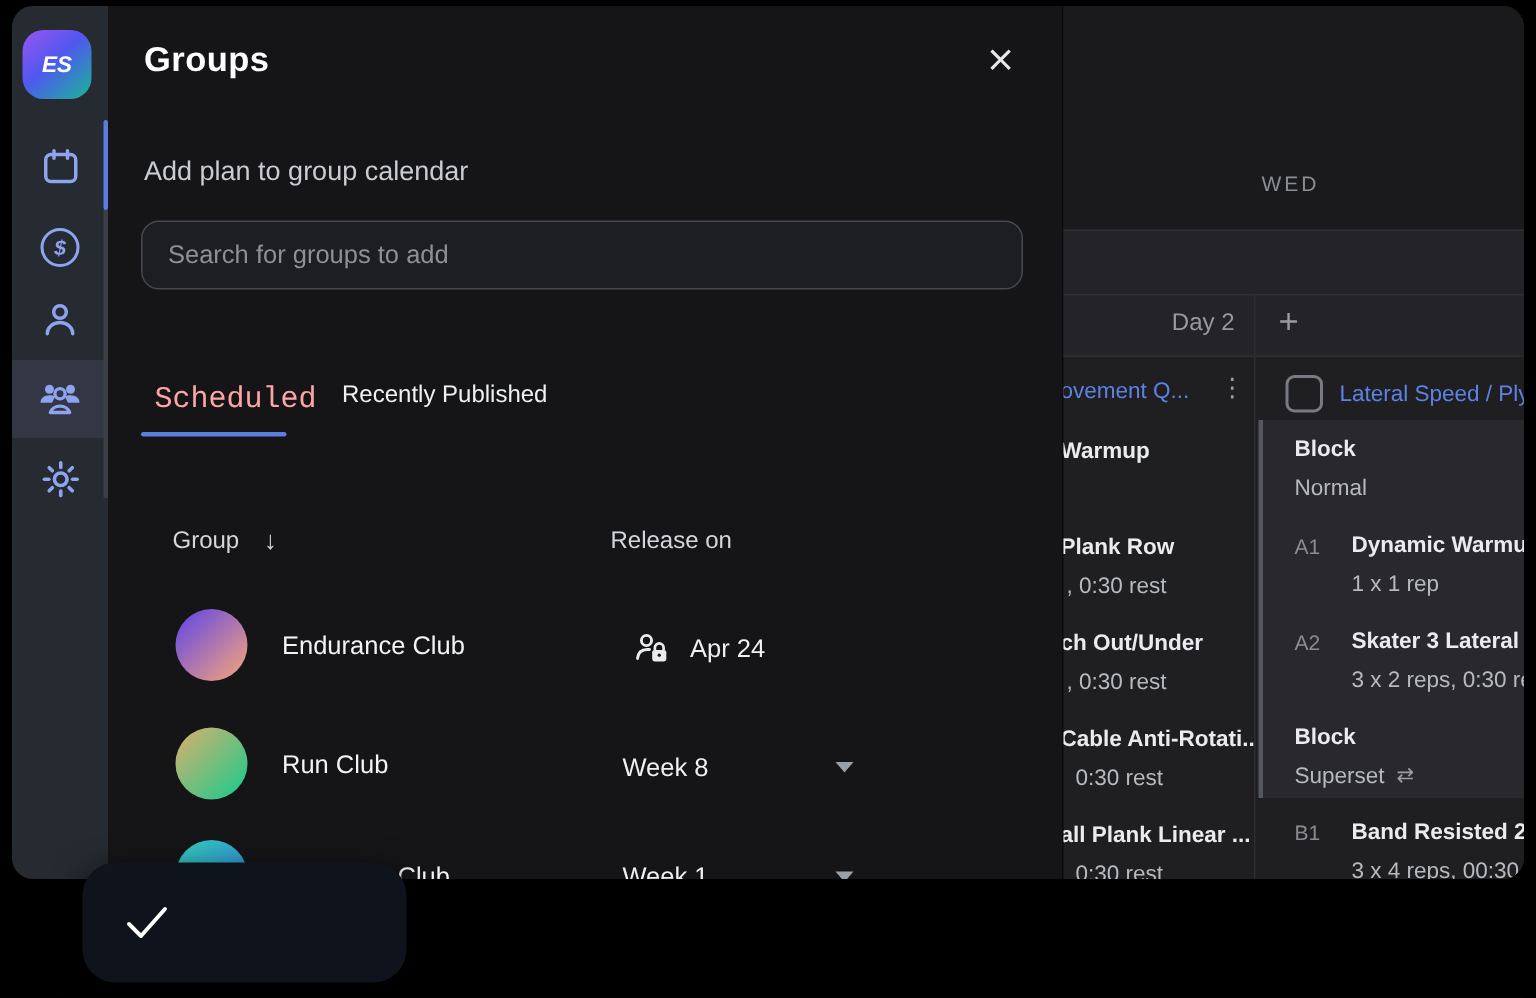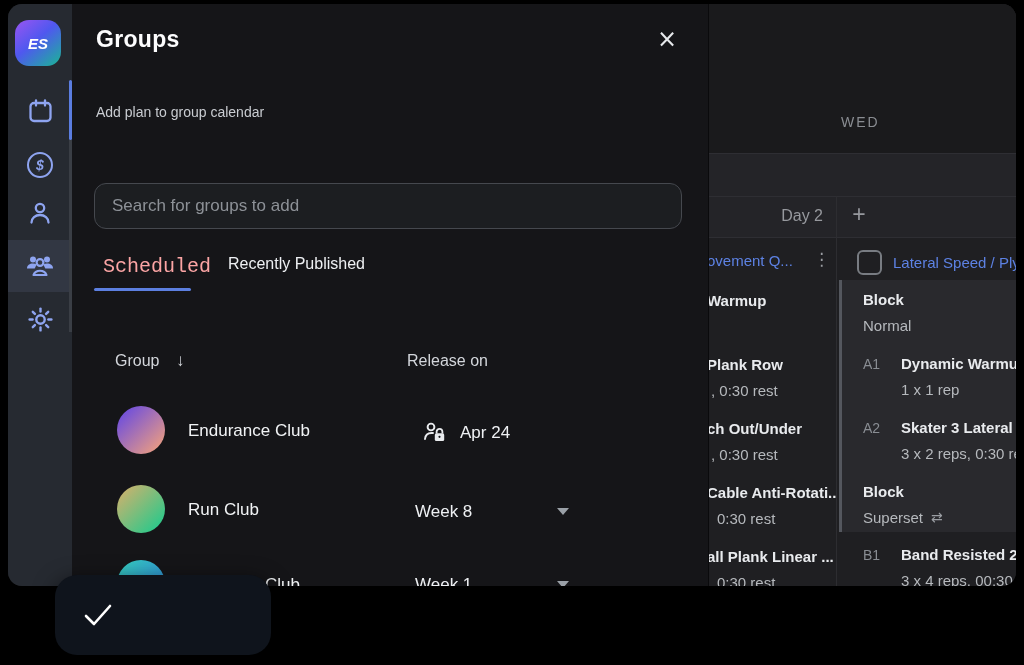--- a/index.html
+++ b/index.html
@@ -22,24 +22,24 @@
   .active-row{position:absolute;left:0;top:236px;width:64px;height:52px;background:#323743;}
   .route-indicator{position:absolute;left:61px;top:76px;width:3px;height:60px;border-radius:2px;background:#5b7de0;}
   .scroll-track{position:absolute;left:61px;top:136px;width:3px;height:192px;background:#3a3e45;}
 
   
   .modal{position:absolute;left:64px;top:0;width:636px;height:582px;background:#151518;}
   .modal-title{left:24px;top:22px;font-size:23px;font-weight:700;color:#fdfdfe;letter-spacing:.3px;}
   .close-btn{position:absolute;left:578px;top:18px;width:34px;height:34px;background:none;border:none;
              color:#e7e9ec;font-size:24px;line-height:34px;text-align:center;cursor:pointer;padding:0;
              font-family:"DejaVu Sans", sans-serif;}
-  .subtitle{left:24px;top:100px;font-size:14px;color:#c9ccd1;}
+  .subtitle{left:24px;top:100px;font-size:18px;color:#c9ccd1;}
   .search{position:absolute;left:22px;top:143px;width:552px;height:44px;border-radius:12px;
           background:#1c1e21;border:1.5px solid #45484e;color:#e8eaed;font-size:17px;
-          padding:0 17px;outline:none;font-family:"Liberation Sans", sans-serif;margin-top:36px;}
+          padding:0 17px;outline:none;font-family:"Liberation Sans", sans-serif;}
   .search::placeholder{color:#8d9197;}
   .tab-active{left:31px;top:251px;font-size:20px;font-weight:500;color:#fca5a5;cursor:pointer;font-family:Liberation Mono, monospace;}
   .tab{left:156px;top:251px;font-size:16px;color:#eef0f3;cursor:pointer;}
   .tab-underline{position:absolute;left:22px;top:284px;width:97px;height:3px;border-radius:2px;background:#5c7fe0;}
   .th{font-size:16px;color:#d3d6db;}
   .row-name{font-size:17px;font-weight:500;color:#f1f3f5;}
   .row-release{font-size:17px;color:#eef0f3;}
   .gavatar{position:absolute;left:45px;width:48px;height:48px;border-radius:50%;}
   .caret{position:absolute;width:0;height:0;border-left:6px solid transparent;border-right:6px solid transparent;
          border-top:7px solid #9aa0a7;cursor:pointer;}

